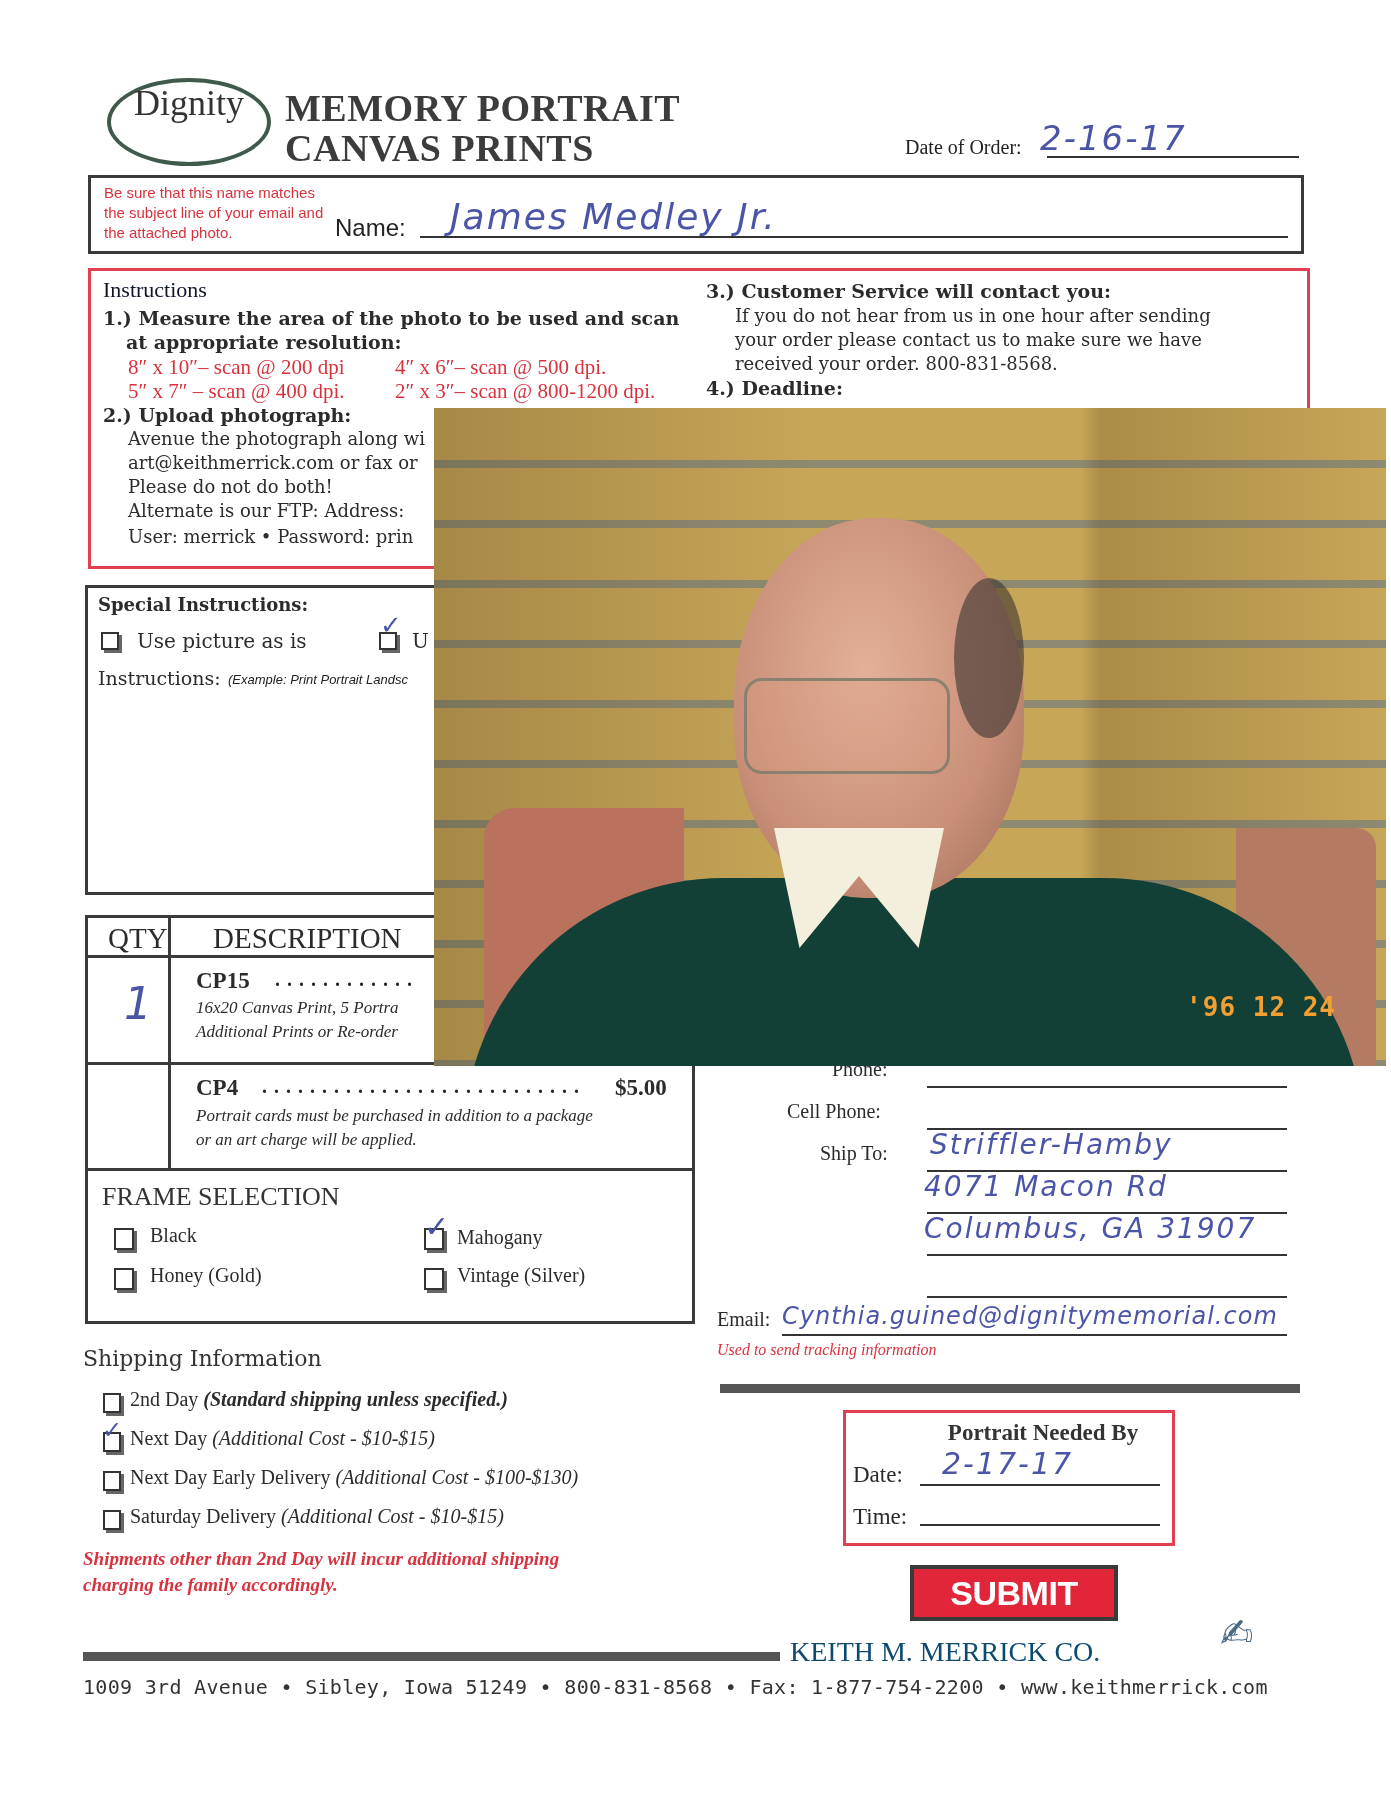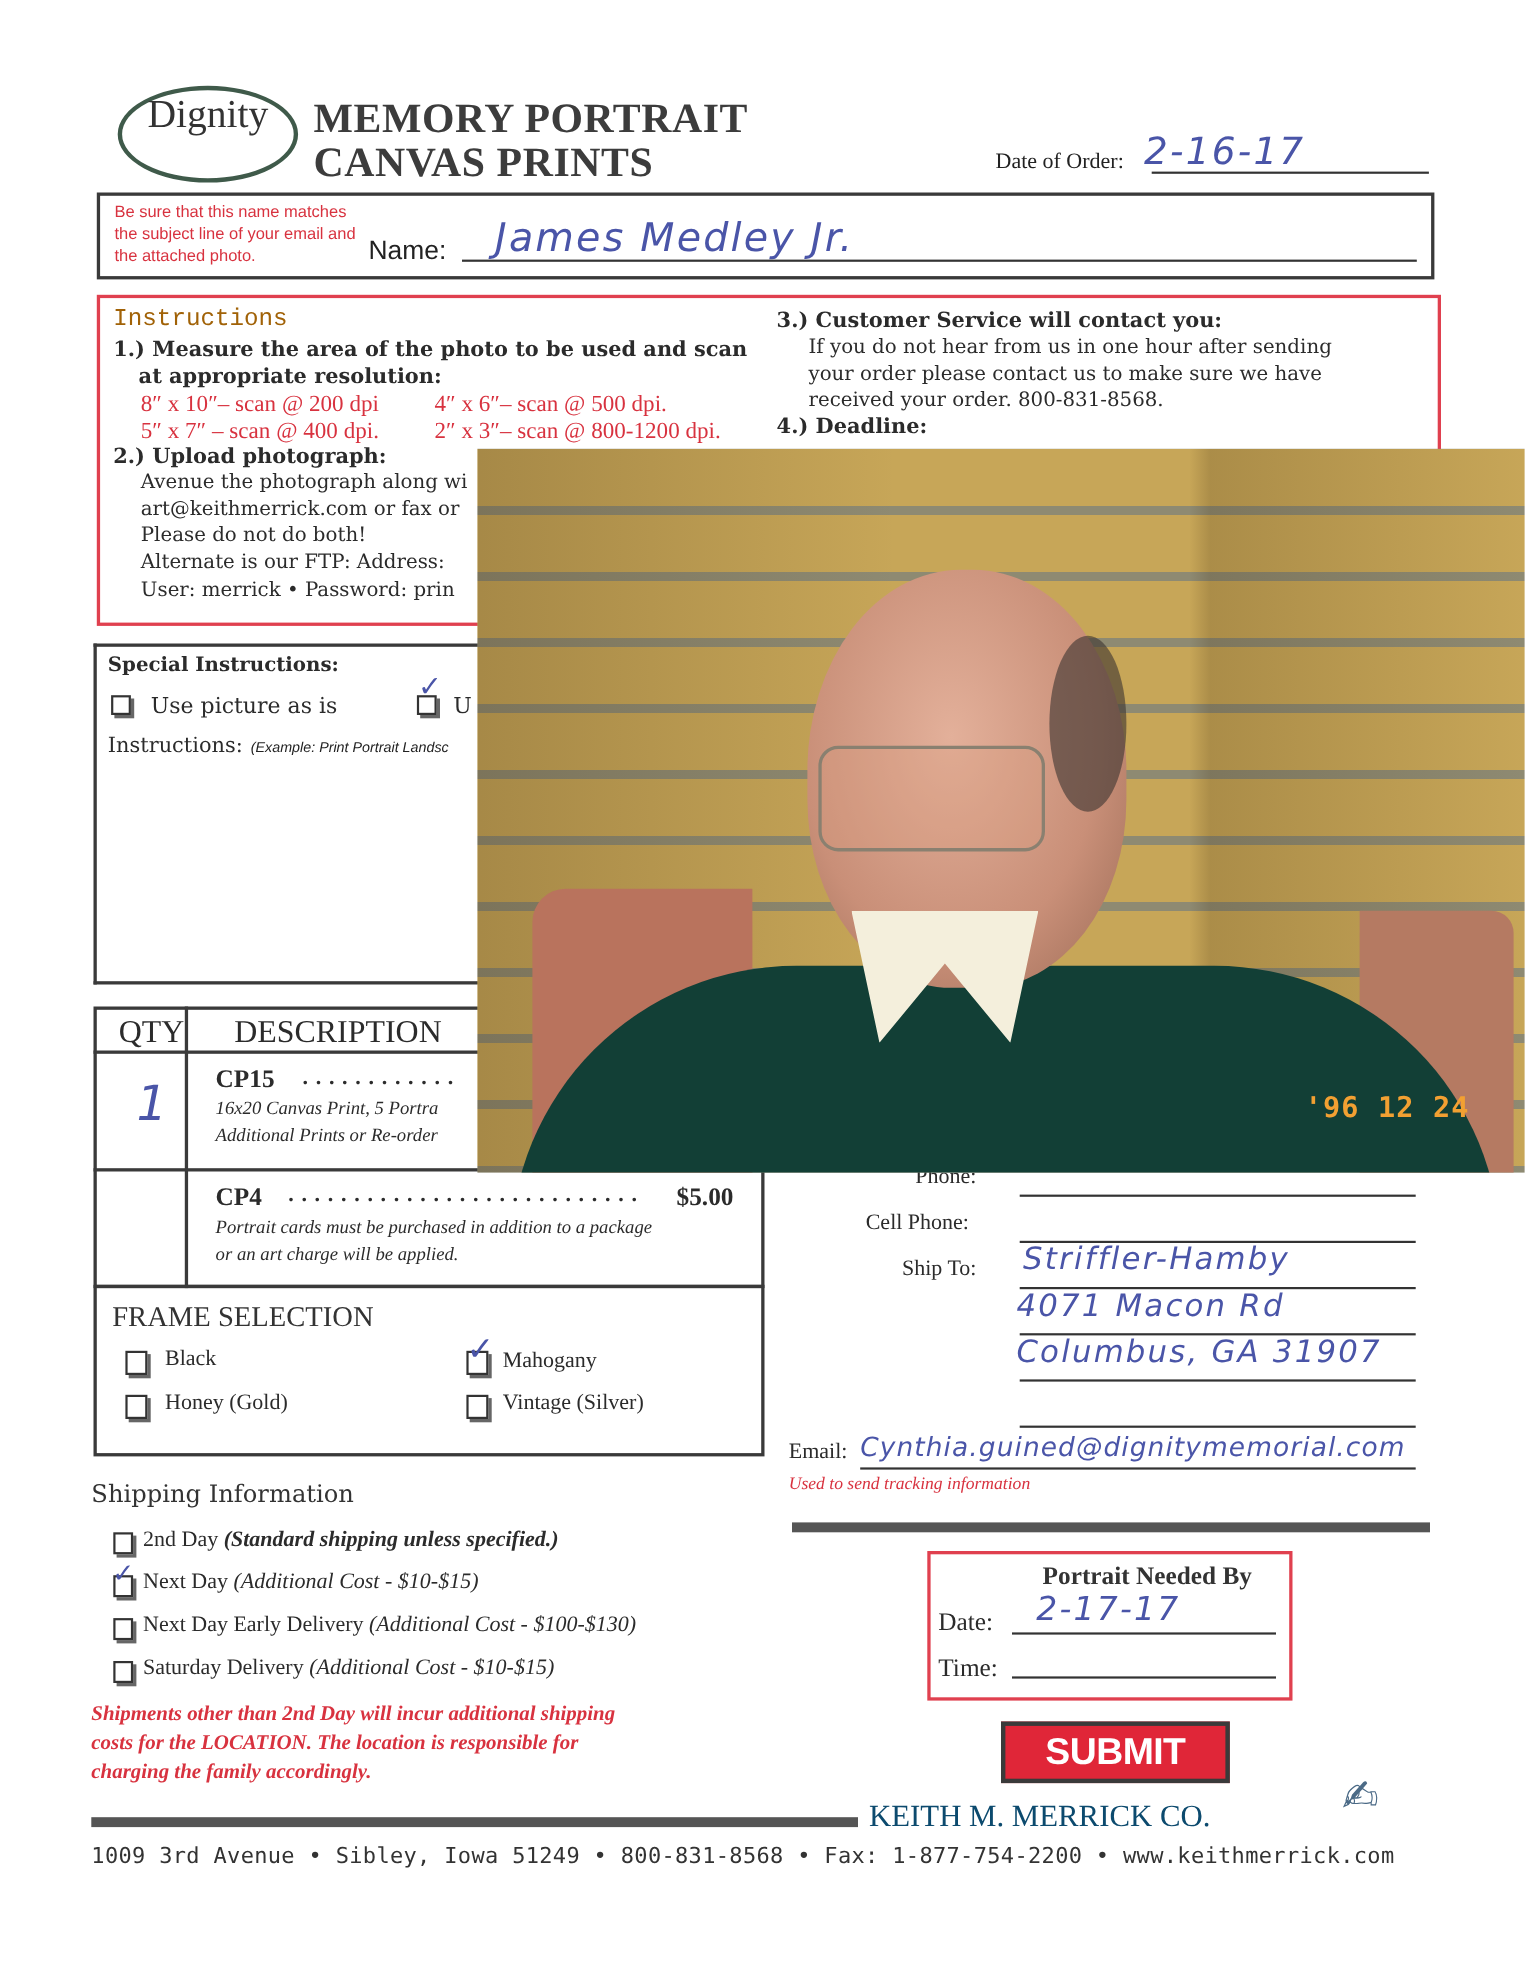--- a/index.html
+++ b/index.html
@@ -53,21 +53,21 @@
 <div class="abs sans red" style="left:104px;top:183px;font-size:15px;line-height:20px;">
   <div>Be sure that this name matches</div>
   <div>the subject line of your email and</div>
   <div>the attached photo.</div>
 </div>
 <div class="abs sans" style="left:335px;top:214px;font-size:24px;color:#222;">Name:</div>
 <div class="abs hand" style="left:450px;top:196px;font-size:36px;">James Medley Jr.</div>
 <div class="line" style="left:420px;top:236px;width:868px;"></div>
 
 <div class="redbox" style="left:88px;top:268px;width:1222px;height:301px;"></div>
-<div class="abs" style="left:103px;top:277px;font-family:Liberation Mono, monospace;font-size:22px;color:#a16207;">Instructions</div>
+<div class="abs" style="left:103px;top:277px;font-family:Liberation Serif, serif;font-size:22px;color:#0f172a;">Instructions</div>
 <div class="abs hd" style="left:103px;top:307px;">1.) Measure the area of the photo to be used and scan</div>
 <div class="abs hd" style="left:126px;top:331px;">at appropriate resolution:</div>
 <div class="abs serif red" style="left:128px;top:355px;font-size:21px;">8″ x 10″– scan @ 200 dpi</div>
 <div class="abs serif red" style="left:395px;top:355px;font-size:21px;">4″ x 6″– scan @ 500 dpi.</div>
 <div class="abs serif red" style="left:128px;top:379px;font-size:21px;">5″ x 7″ – scan @ 400 dpi.</div>
 <div class="abs serif red" style="left:395px;top:379px;font-size:21px;">2″ x 3″– scan @ 800-1200 dpi.</div>
 <div class="abs hd" style="left:103px;top:404px;">2.) Upload photograph:</div>
 <div class="abs txt" style="left:128px;top:428px;">Avenue the photograph along wi</div>
 <div class="abs txt" style="left:128px;top:452px;">art@keithmerrick.com or fax or</div>
 <div class="abs txt red" style="left:128px;top:476px;">Please do not do both!</div>
@@ -123,21 +123,20 @@
 <div class="abs serif" style="left:130px;top:1388px;font-size:20px;"><span>2nd Day</span> <i style="font-weight:bold;">(Standard shipping unless specified.)</i></div>
 <div class="cb" style="left:103px;top:1432px;width:18px;height:20px;"></div>
 <div class="check" style="left:102px;top:1418px;font-size:24px;">✓</div>
 <div class="abs serif" style="left:130px;top:1427px;font-size:20px;"><span>Next Day</span> <i>(Additional Cost - $10-$15)</i></div>
 <div class="cb" style="left:103px;top:1471px;width:18px;height:20px;"></div>
 <div class="abs serif" style="left:130px;top:1466px;font-size:20px;"><span>Next Day Early Delivery</span> <i>(Additional Cost - $100-$130)</i></div>
 <div class="cb" style="left:103px;top:1510px;width:18px;height:20px;"></div>
 <div class="abs serif" style="left:130px;top:1505px;font-size:20px;"><span>Saturday Delivery</span> <i>(Additional Cost - $10-$15)</i></div>
 <div class="abs serif red" style="left:83px;top:1546px;font-size:19px;font-style:italic;font-weight:bold;line-height:26px;">
   <div>Shipments other than 2nd Day will incur additional shipping</div>
-  <div>costs for the LOCATION. The location is responsible for</div>
   <div>charging the family accordingly.</div>
 </div>
 
 <div class="abs serif" style="left:832px;top:1058px;font-size:20px;">Phone:</div>
 <div class="abs hand" style="left:930px;top:1036px;font-size:30px;">706-563-2372</div>
 <div class="line" style="left:927px;top:1086px;width:360px;"></div>
 <div class="abs serif" style="left:787px;top:1100px;font-size:20px;">Cell Phone:</div>
 <div class="line" style="left:927px;top:1128px;width:360px;"></div>
 <div class="abs serif" style="left:820px;top:1142px;font-size:20px;">Ship To:</div>
 <div class="abs hand" style="left:930px;top:1128px;font-size:28px;">Striffler-Hamby</div>

